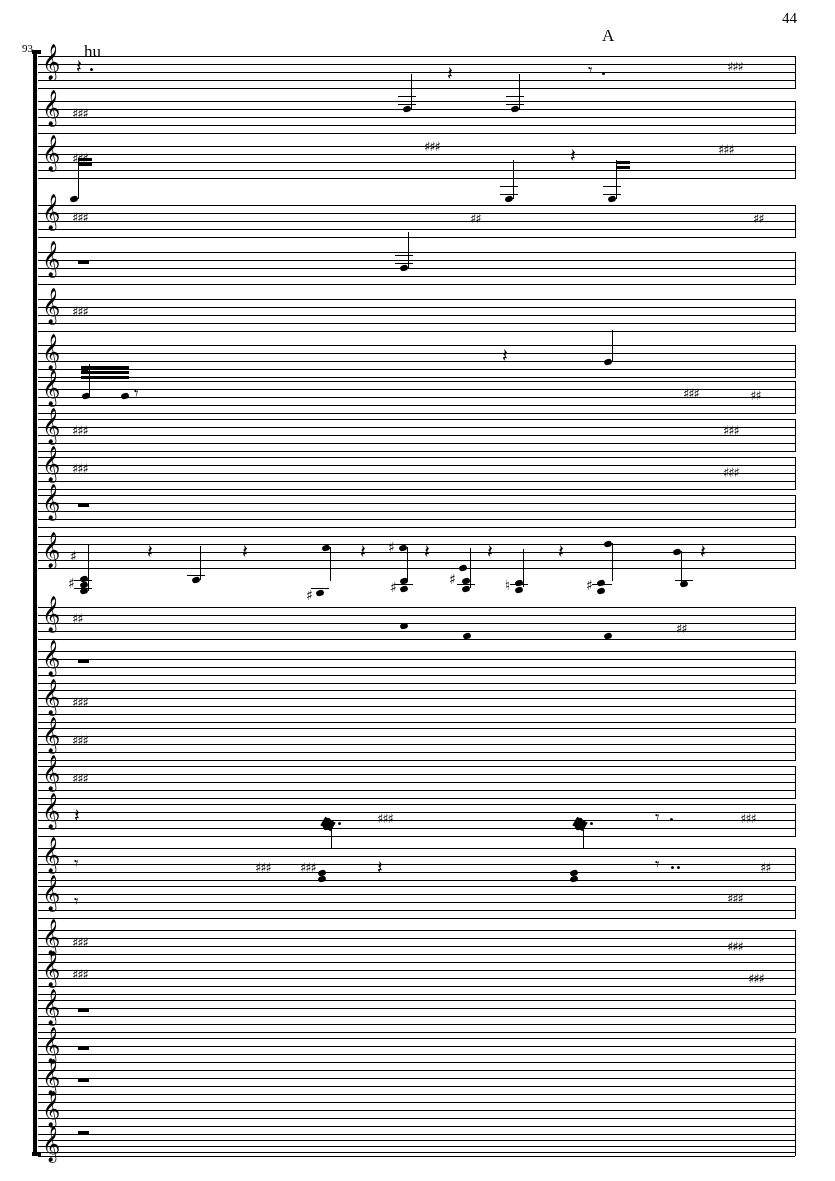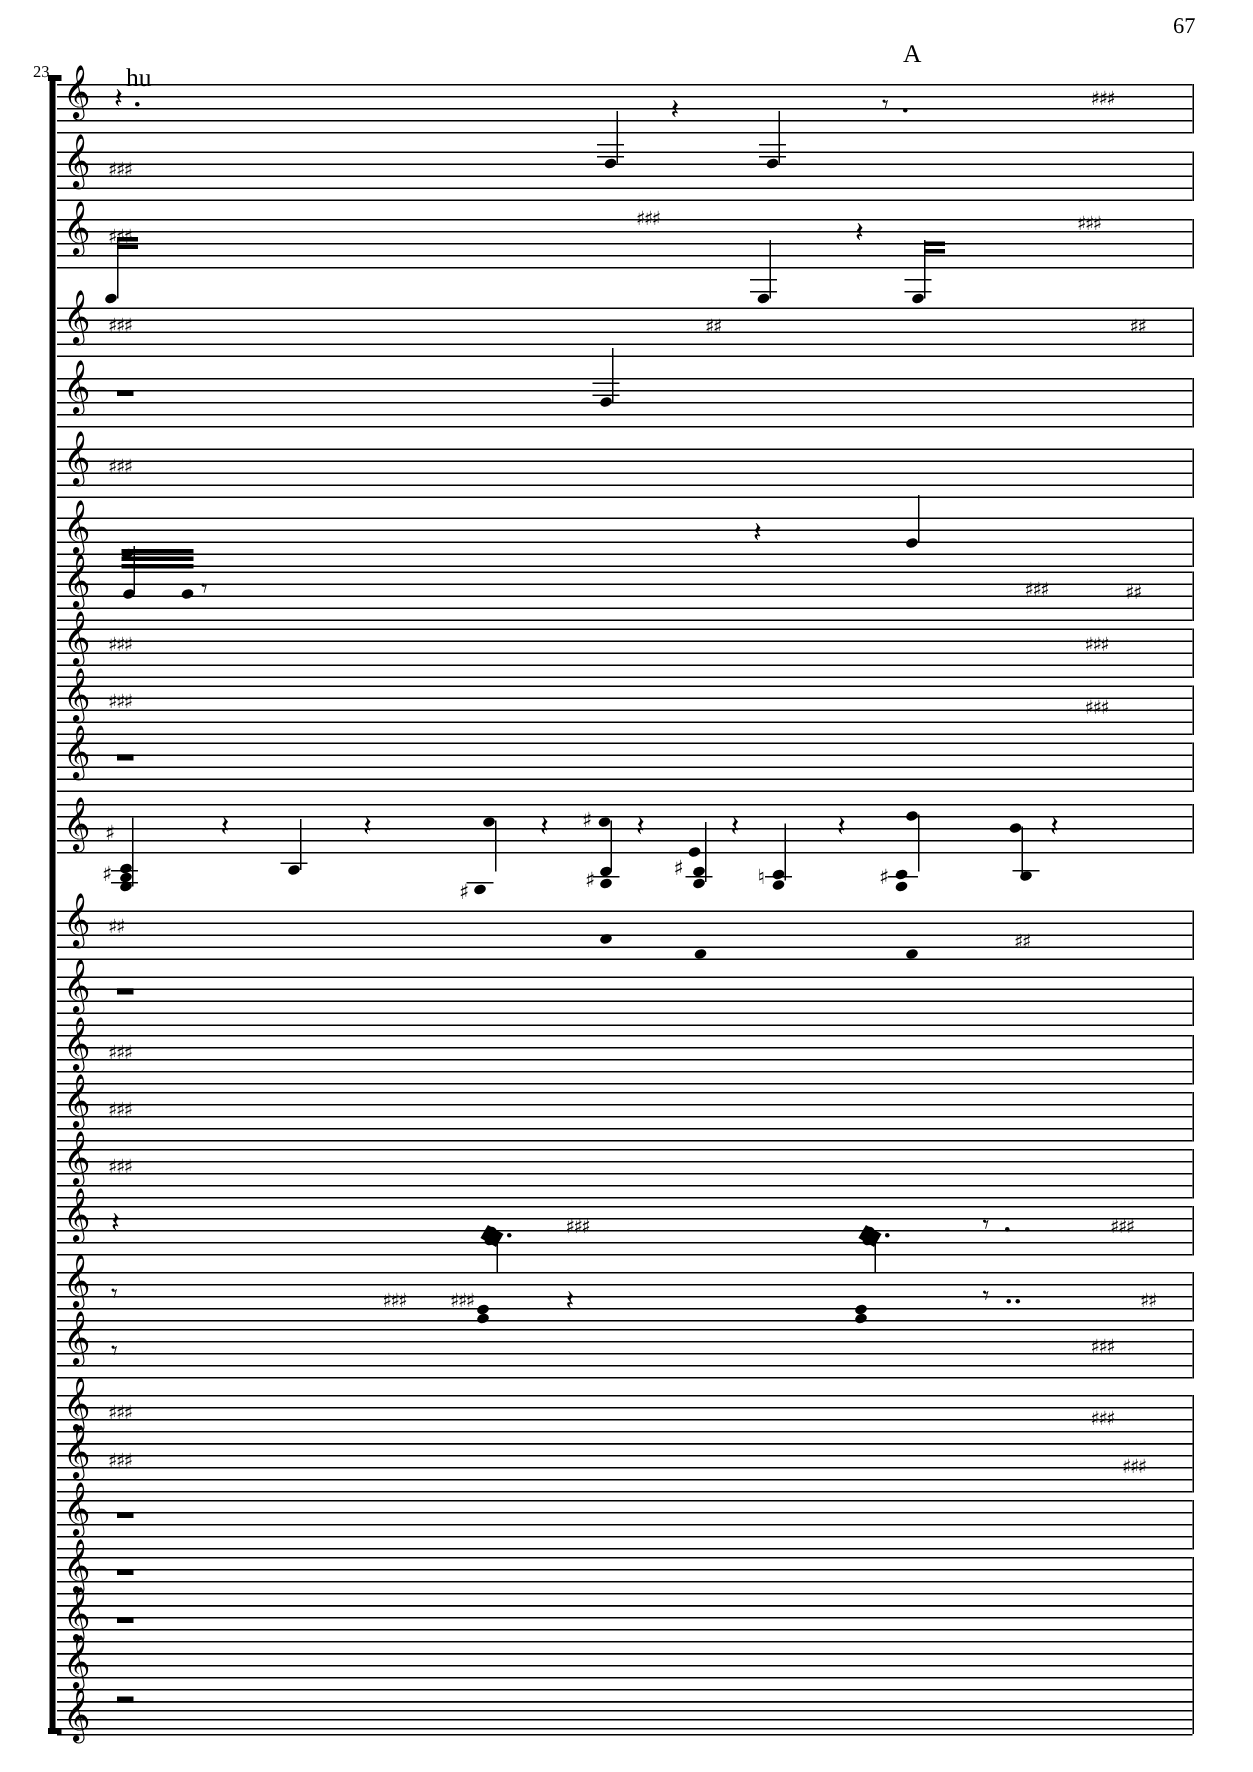--- a/index.html
+++ b/index.html
@@ -135,22 +135,22 @@
     font-family: "DejaVu Sans", sans-serif;
     line-height: 1;
     letter-spacing: -1px;
   }
 </style>
 </head>
 <body>
 
 <div id="page">
 
-  <div class="page-number">67</div>
-  <div class="measure-number" style="left:22px; top:42px;">23</div>
+  <div class="page-number">44</div>
+  <div class="measure-number" style="left:22px; top:42px;">93</div>
 
   <div class="rehearsal-text" style="left:84px; top:42px;">hu</div>
   <div class="rehearsal-text" style="left:602px; top:26px;">A</div>
 
   <div class="system-bracket" style="top:50px; height:1106px;"></div>
 
   <div class="stave" style="left:38px; top:56px; width:757px; height:33px;">
     <div class="line" style="top:0px;"></div>
       <div class="line" style="top:8px;"></div>
       <div class="line" style="top:16px;"></div>

